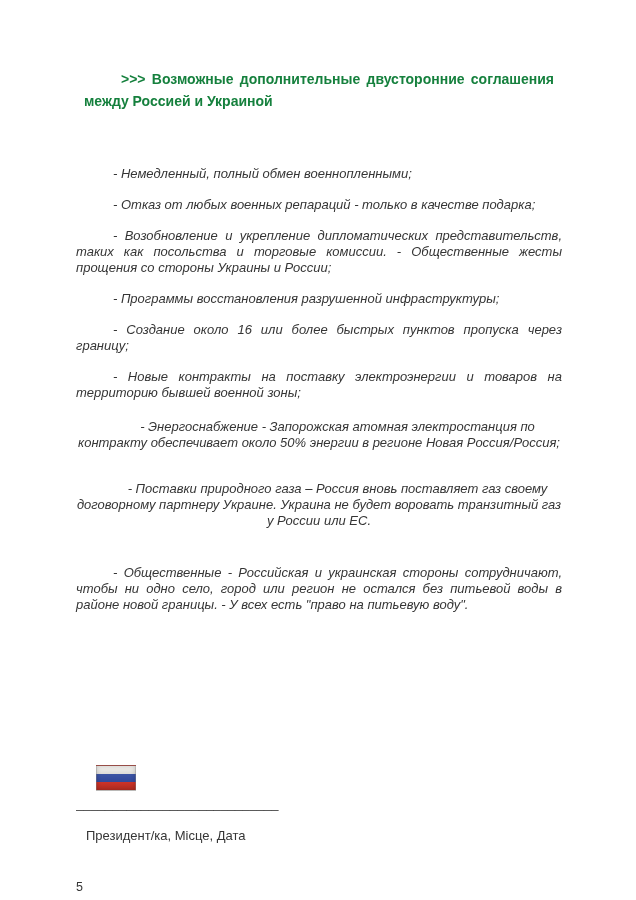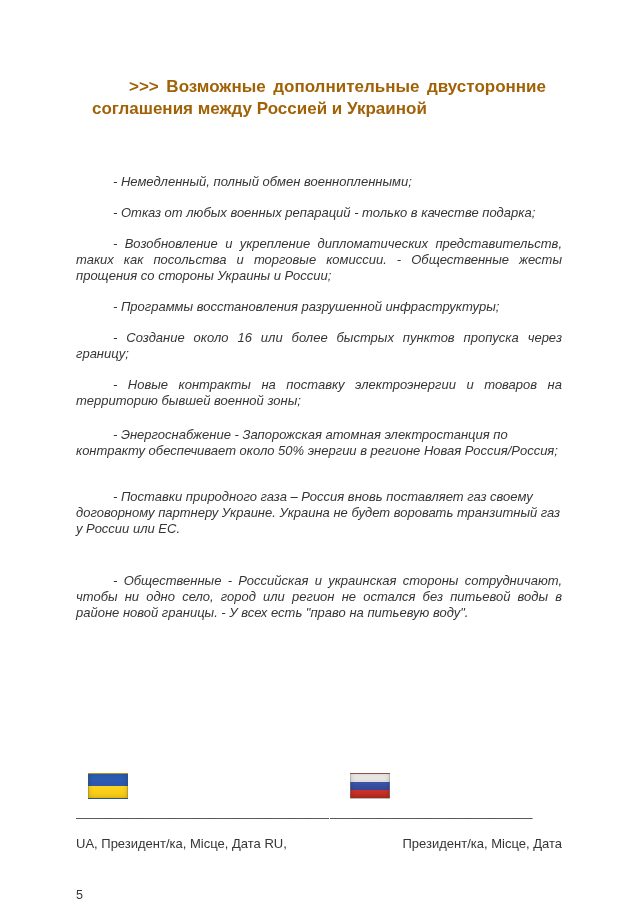--- a/index.html
+++ b/index.html
@@ -17,38 +17,38 @@
   }
   .page {
     width: 636px;
     height: 900px;
     background: #ffffff;
   }
   .content {
     padding: 60px 74px 0 76px;
   }
   .heading {
-    margin: 16px;
-    font-size: 17px;
+    margin: 8px;
+    font-size: 14px;
     font-weight: bold;
     line-height: 22px;
     text-align: justify;
     text-indent: 37px;
-    color: #a16207;
+    color: #15803d;
   }
   .para {
     margin: 15px 0 0 0;
     font-size: 13px;
     line-height: 16px;
     text-align: justify;
     text-indent: 37px;
     font-style: italic;
   }
   .para.first { margin-top: 54px; }
-  .para.left  { text-align: left; }
+  .para.left  { text-align: center; }
   .para.mt-a  { margin-top: 18px; }
   .para.mt-b  { margin-top: 30px; }
   .para.mt-c  { margin-top: 36px; }
 
   .signatures {
     display: flex;
     margin: 152px 74px 0 76px;
   }
   .sig-col-left  { width: 254px; }
   .sig-col-right { width: 232px; }
@@ -77,21 +77,21 @@
     white-space: nowrap;
     overflow: hidden;
     color: #353535;
   }
   .sig-label {
     margin-top: 16px;
     font-size: 13px;
     line-height: 16px;
     white-space: nowrap;
   }
-  .sig-col-right .sig-label { margin-left: 10px; text-align: right; }
+  .sig-col-right .sig-label { margin-left: 10px; }
 
   .page-number {
     margin: 36px 0 0 76px;
     font-size: 12.5px;
     line-height: 15px;
   }
 </style>
 </head>
 <body>
 
@@ -104,25 +104,20 @@
     <p class="para">- Возобновление и укрепление дипломатических представительств, таких как посольства и торговые комиссии. - Общественные жесты прощения со стороны Украины и России;</p>
     <p class="para">- Программы восстановления разрушенной инфраструктуры;</p>
     <p class="para">- Создание около 16 или более быстрых пунктов пропуска через границу;</p>
     <p class="para">- Новые контракты на поставку электроэнергии и товаров на территорию бывшей военной зоны;</p>
     <p class="para left mt-a">- Энергоснабжение - Запорожская атомная электростанция по контракту обеспечивает около 50% энергии в регионе Новая Россия/Россия;</p>
     <p class="para left mt-b">- Поставки природного газа – Россия вновь поставляет газ своему договорному партнеру Украине. Украина не будет воровать транзитный газ у России или ЕС.</p>
     <p class="para mt-c">- Общественные - Российская и украинская стороны сотрудничают, чтобы ни одно село, город или регион не остался без питьевой воды в районе новой границы. - У всех есть "право на питьевую воду".</p>
   </div>
 
   <div class="signatures">
-    <div class="sig-col-left">
-      <div class="flag flag-ua"></div>
-      <div class="sig-line">___________________________________</div>
-      <div class="sig-label">UA, Президент/ка, Місце, Дата RU,</div>
-    </div>
     <div class="sig-col-right">
       <div class="flag flag-ru"></div>
       <div class="sig-line">____________________________</div>
       <div class="sig-label">Президент/ка, Місце, Дата</div>
     </div>
   </div>
 
   <div class="page-number">5</div>
 </div>
 

